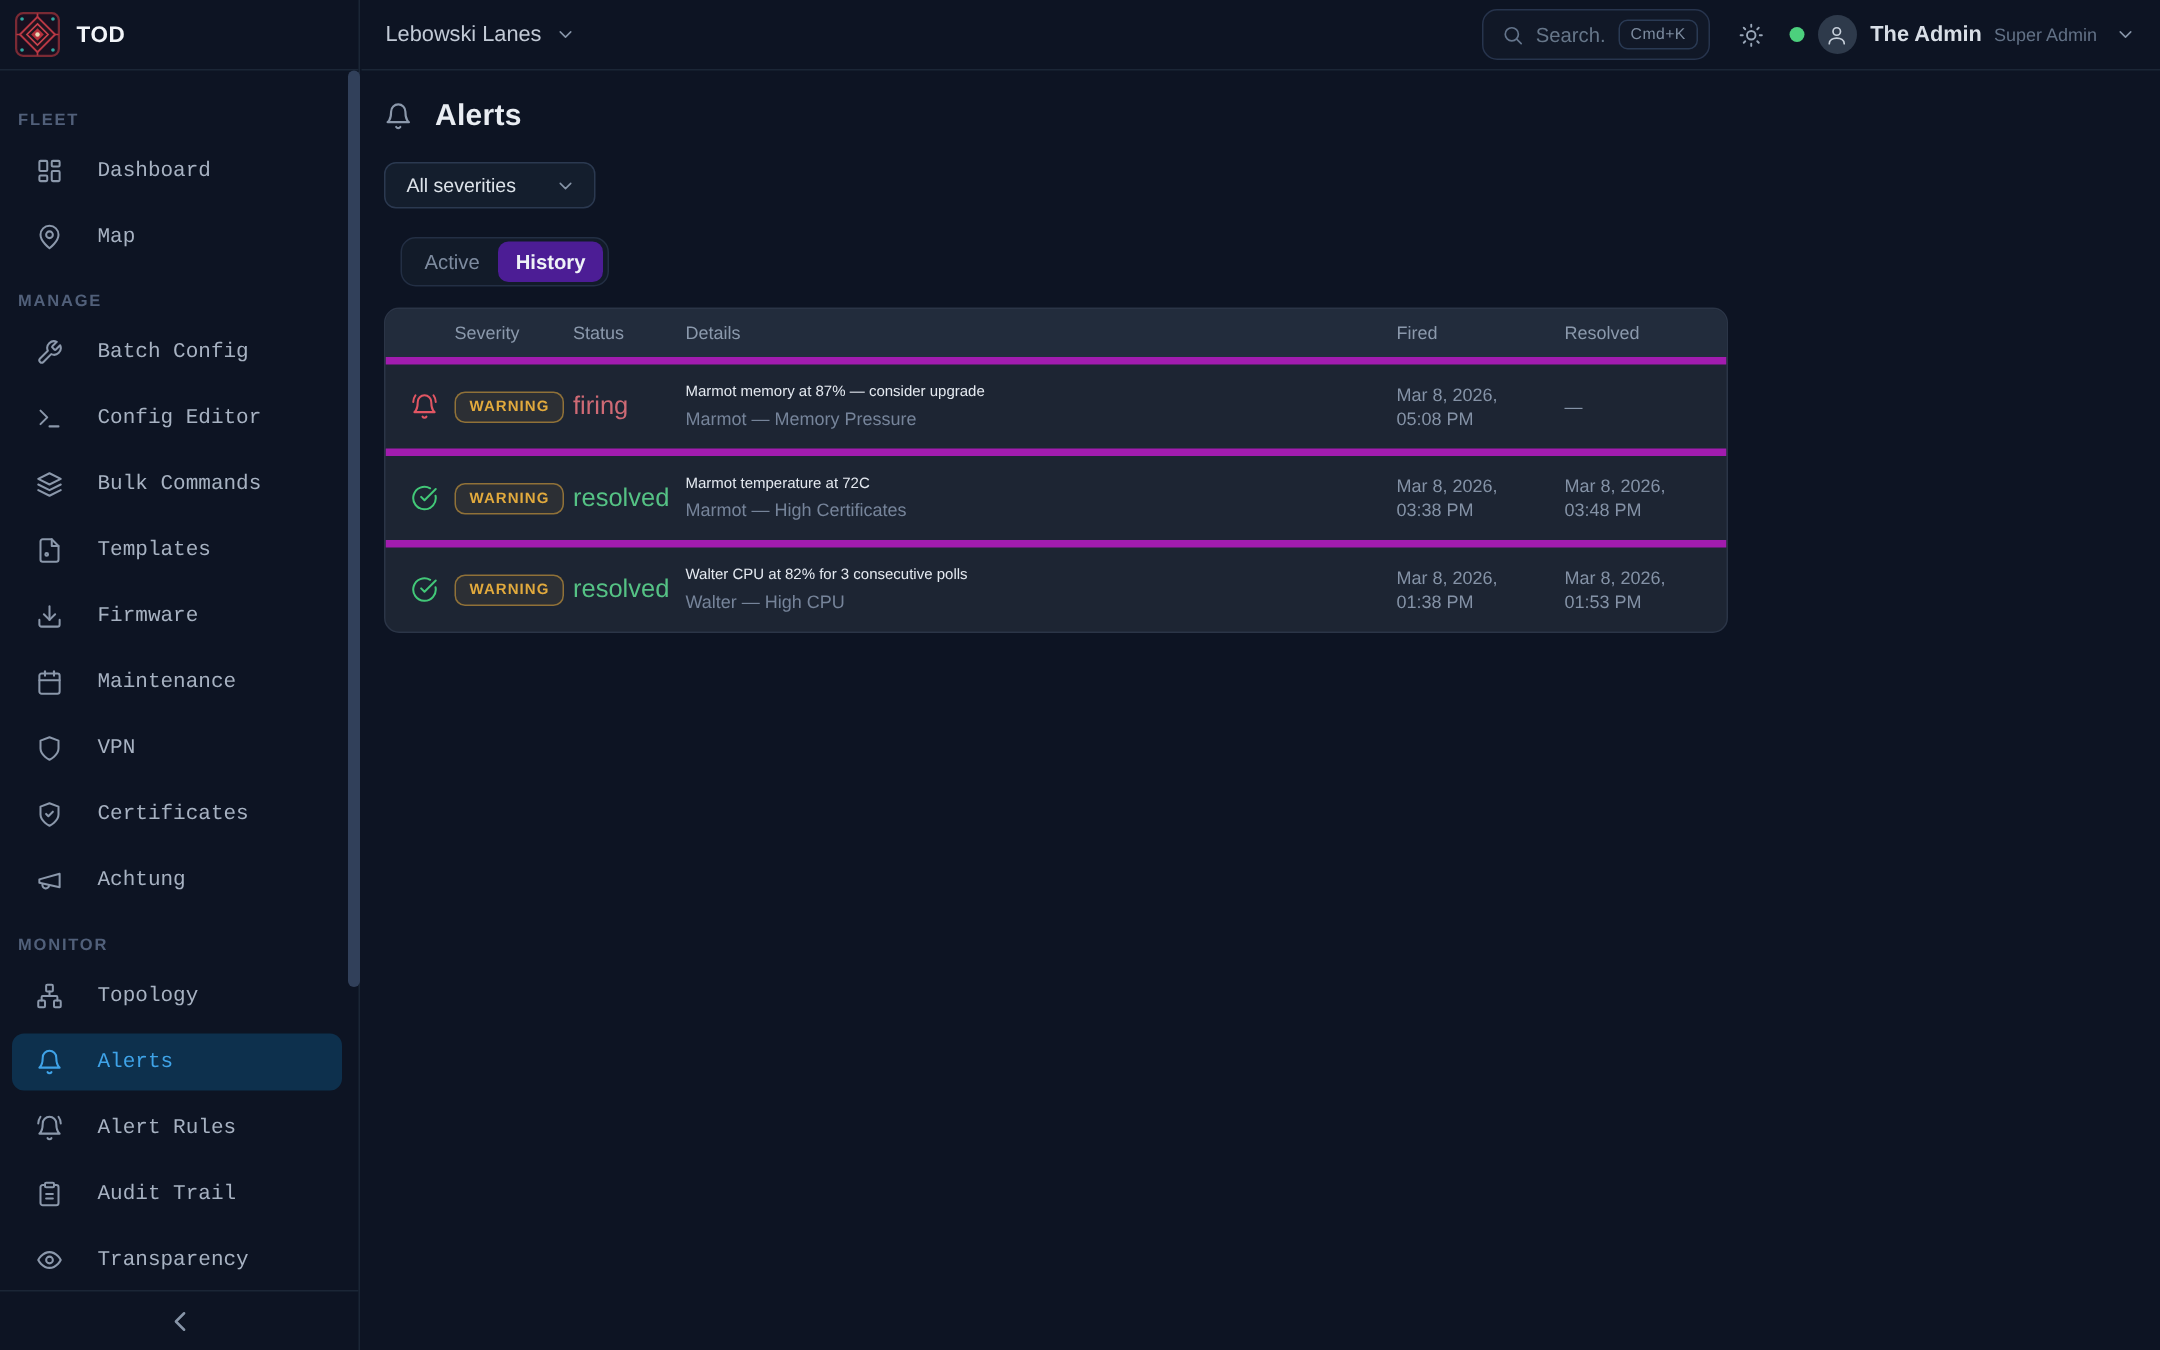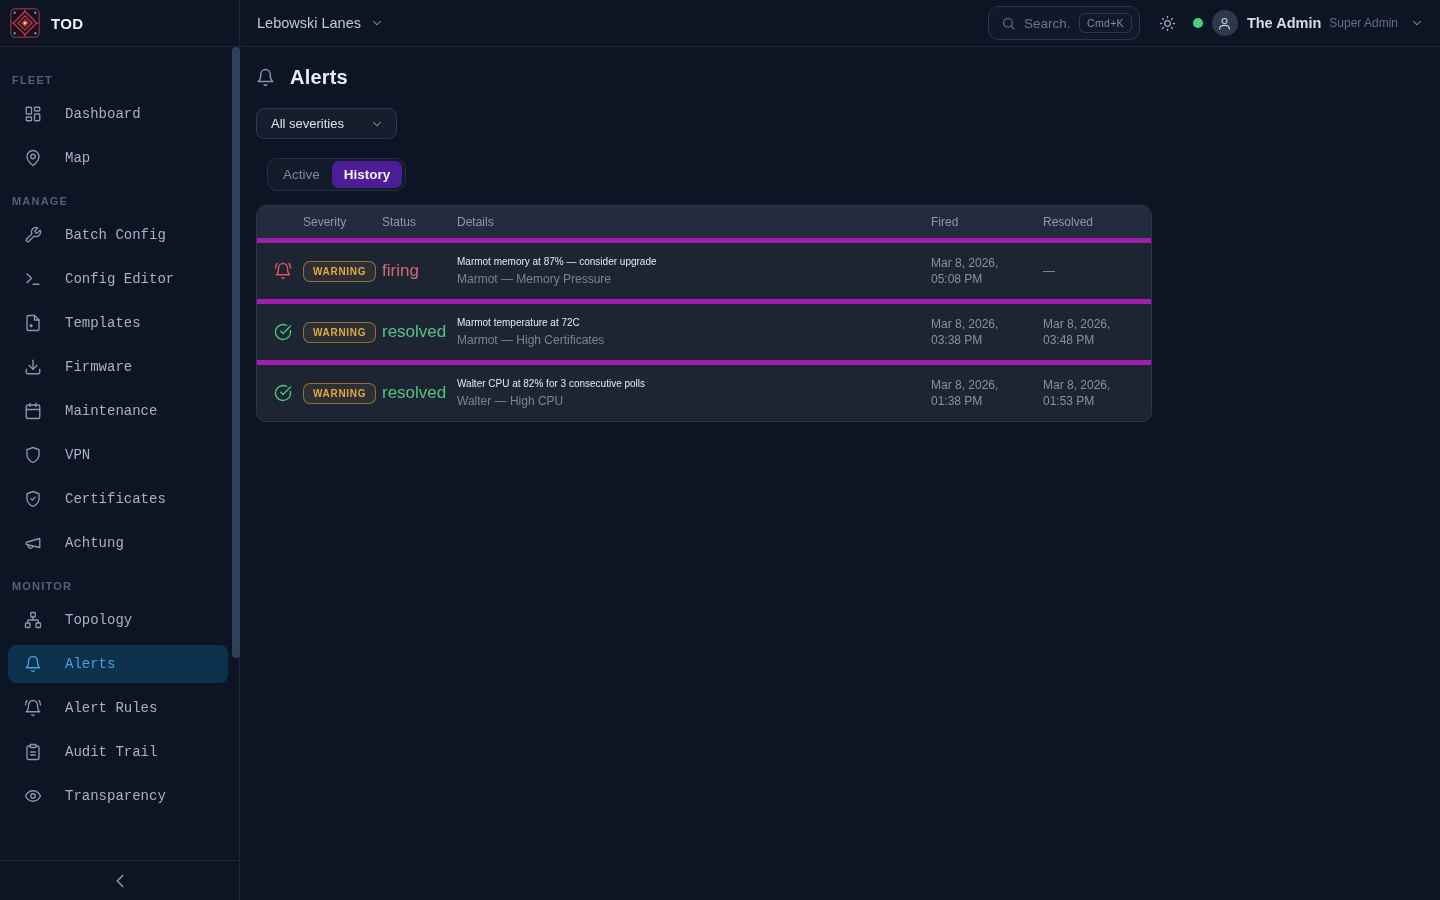--- a/index.html
+++ b/index.html
@@ -194,20 +194,30 @@
           <span>Batch Config</span>
         </div>
         <div class="nav-item">
           <span class="icon">
             <svg viewBox="0 0 24 24" fill="none" stroke="currentColor" stroke-width="1.8" stroke-linecap="round" stroke-linejoin="round">
               <polyline points="4 17 10 11 4 5"></polyline>
               <line x1="12" y1="19" x2="20" y2="19"></line>
             </svg>
           </span>
           <span>Config Editor</span>
+        </div>
+        <div class="nav-item">
+          <span class="icon">
+            <svg viewBox="0 0 24 24" fill="none" stroke="currentColor" stroke-width="1.8" stroke-linecap="round" stroke-linejoin="round">
+              <path d="M12 2 2 7l10 5 10-5-10-5z"></path>
+              <polyline points="2 12 12 17 22 12"></polyline>
+              <polyline points="2 17 12 22 22 17"></polyline>
+            </svg>
+          </span>
+          <span>Bulk Commands</span>
         </div>
         <div class="nav-item">
           <span class="icon">
             <svg viewBox="0 0 24 24" fill="none" stroke="currentColor" stroke-width="1.8" stroke-linecap="round" stroke-linejoin="round">
               <path d="M14 2H6a2 2 0 0 0-2 2v16a2 2 0 0 0 2 2h12a2 2 0 0 0 2-2V8z"></path>
               <polyline points="14 2 14 8 20 8"></polyline>
               <circle cx="9.5" cy="15.5" r="1.2"></circle>
             </svg>
           </span>
           <span>Templates</span>

